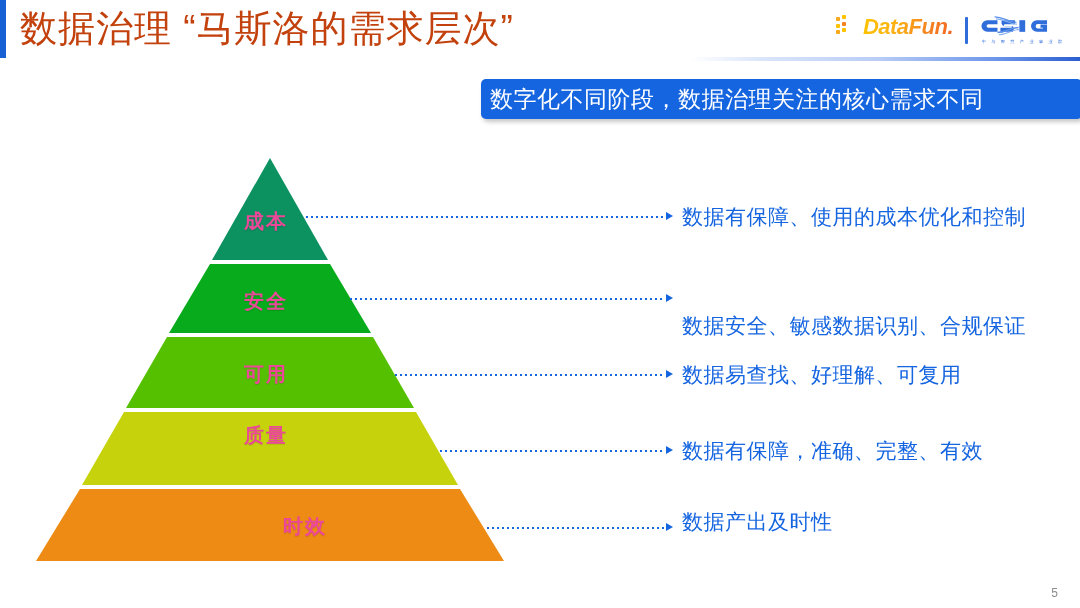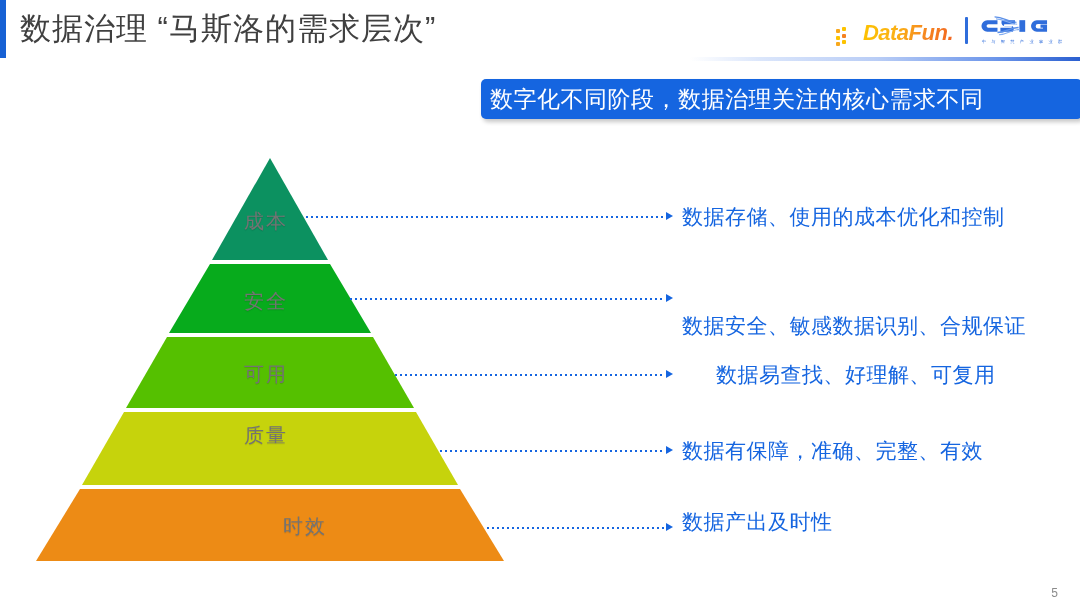--- a/index.html
+++ b/index.html
@@ -12,37 +12,37 @@
   }
   .slide{position:absolute;inset:0;background:#fff;}
 
   
   .accent-bar{
     position:absolute;left:0;top:0;width:6px;height:58px;
     background:#1761d4;
   }
   .slide-title{
     position:absolute;left:20px;top:6px;
-    font-size:31px;line-height:46px;
-    color:#404040;
+    font-size:37px;line-height:46px;
+    color:#c2410c;
     letter-spacing:1px;
     white-space:nowrap;
   }
   .header-rule{
     position:absolute;left:690px;top:57px;width:390px;height:4px;
     background:linear-gradient(to right,#ffffff 0%,#dbe6fb 18%,#b9cdf6 48%,#6d96ea 78%,#2a5fd0 100%);
   }
 
   
   .logos{
     position:absolute;right:14px;top:12px;
     display:flex;align-items:center;gap:12px;height:36px;
   }
   .datafun{
-    display:flex;align-items:flex-end;gap:12px;height:30px;
+    display:flex;align-items:flex-start;gap:12px;height:30px;
   }
   .df-dots{
     width:15px;height:18px;position:relative;
   }
   .df-dots i{
     position:absolute;width:4px;height:4px;border-radius:1px;background:#fcb614;
   }
   .df-dots i:nth-child(1){left:0;top:2px;background:#f8a81c;}
   .df-dots i:nth-child(2){left:6px;top:0px;background:#fdc300;}
   .df-dots i:nth-child(3){left:0px;top:9px;background:#fdc300;}
@@ -81,21 +81,21 @@
     padding-left:9px;white-space:nowrap;letter-spacing:0.5px;
   }
 
   
   .pyramid{
     position:absolute;left:0px;top:150px;width:545px;height:420px;
   }
   .pyramid svg{display:block;}
 
   .band-label{
-    position:absolute;color:#737373;font-weight:normal;font-size:20px;
+    position:absolute;color:#ec4899;font-weight:bold;font-size:20px;
     letter-spacing:2px;white-space:nowrap;
     text-shadow:0 1px 1px rgba(0,0,0,0.12);
   }
 
   
   .items{position:absolute;left:0;top:0;width:1080px;height:608px;}
   .item{
     position:absolute;display:flex;align-items:center;white-space:nowrap;
   }
   .item-text{
@@ -179,32 +179,32 @@
     <div class="band-label" style="left:244px;top:211px;">可用</div>
     <div class="band-label" style="left:244px;top:272px;">质量</div>
     <div class="band-label" style="left:244px;top:363px;padding-left:39px;">时效</div>
   </div>
 
   <div class="items">
 
     <div class="leader" style="left:306px;top:216px;width:358px;"></div>
     <div class="arrow" style="left:666px;top:212px;"></div>
     <div class="item" style="left:682px;top:204px;">
-      <span class="item-text">数据存储、使用的成本优化和控制</span>
+      <span class="item-text">数据有保障、使用的成本优化和控制</span>
     </div>
 
     <div class="leader" style="left:350px;top:298px;width:314px;"></div>
     <div class="arrow" style="left:666px;top:294px;"></div>
     <div class="item" style="left:682px;top:286px;margin-top:27px;">
       <span class="item-text">数据安全、敏感数据识别、合规保证</span>
     </div>
 
     <div class="leader" style="left:395px;top:374px;width:269px;"></div>
     <div class="arrow" style="left:666px;top:370px;"></div>
-    <div class="item" style="left:716px;top:362px;">
+    <div class="item" style="left:682px;top:362px;">
       <span class="item-text">数据易查找、好理解、可复用</span>
     </div>
 
     <div class="leader" style="left:440px;top:450px;width:224px;"></div>
     <div class="arrow" style="left:666px;top:446px;"></div>
     <div class="item" style="left:682px;top:438px;justify-content:flex-end;">
       <span class="item-text">数据有保障，准确、完整、有效</span>
     </div>
 
     <div class="leader" style="left:487px;top:527px;width:177px;"></div>

